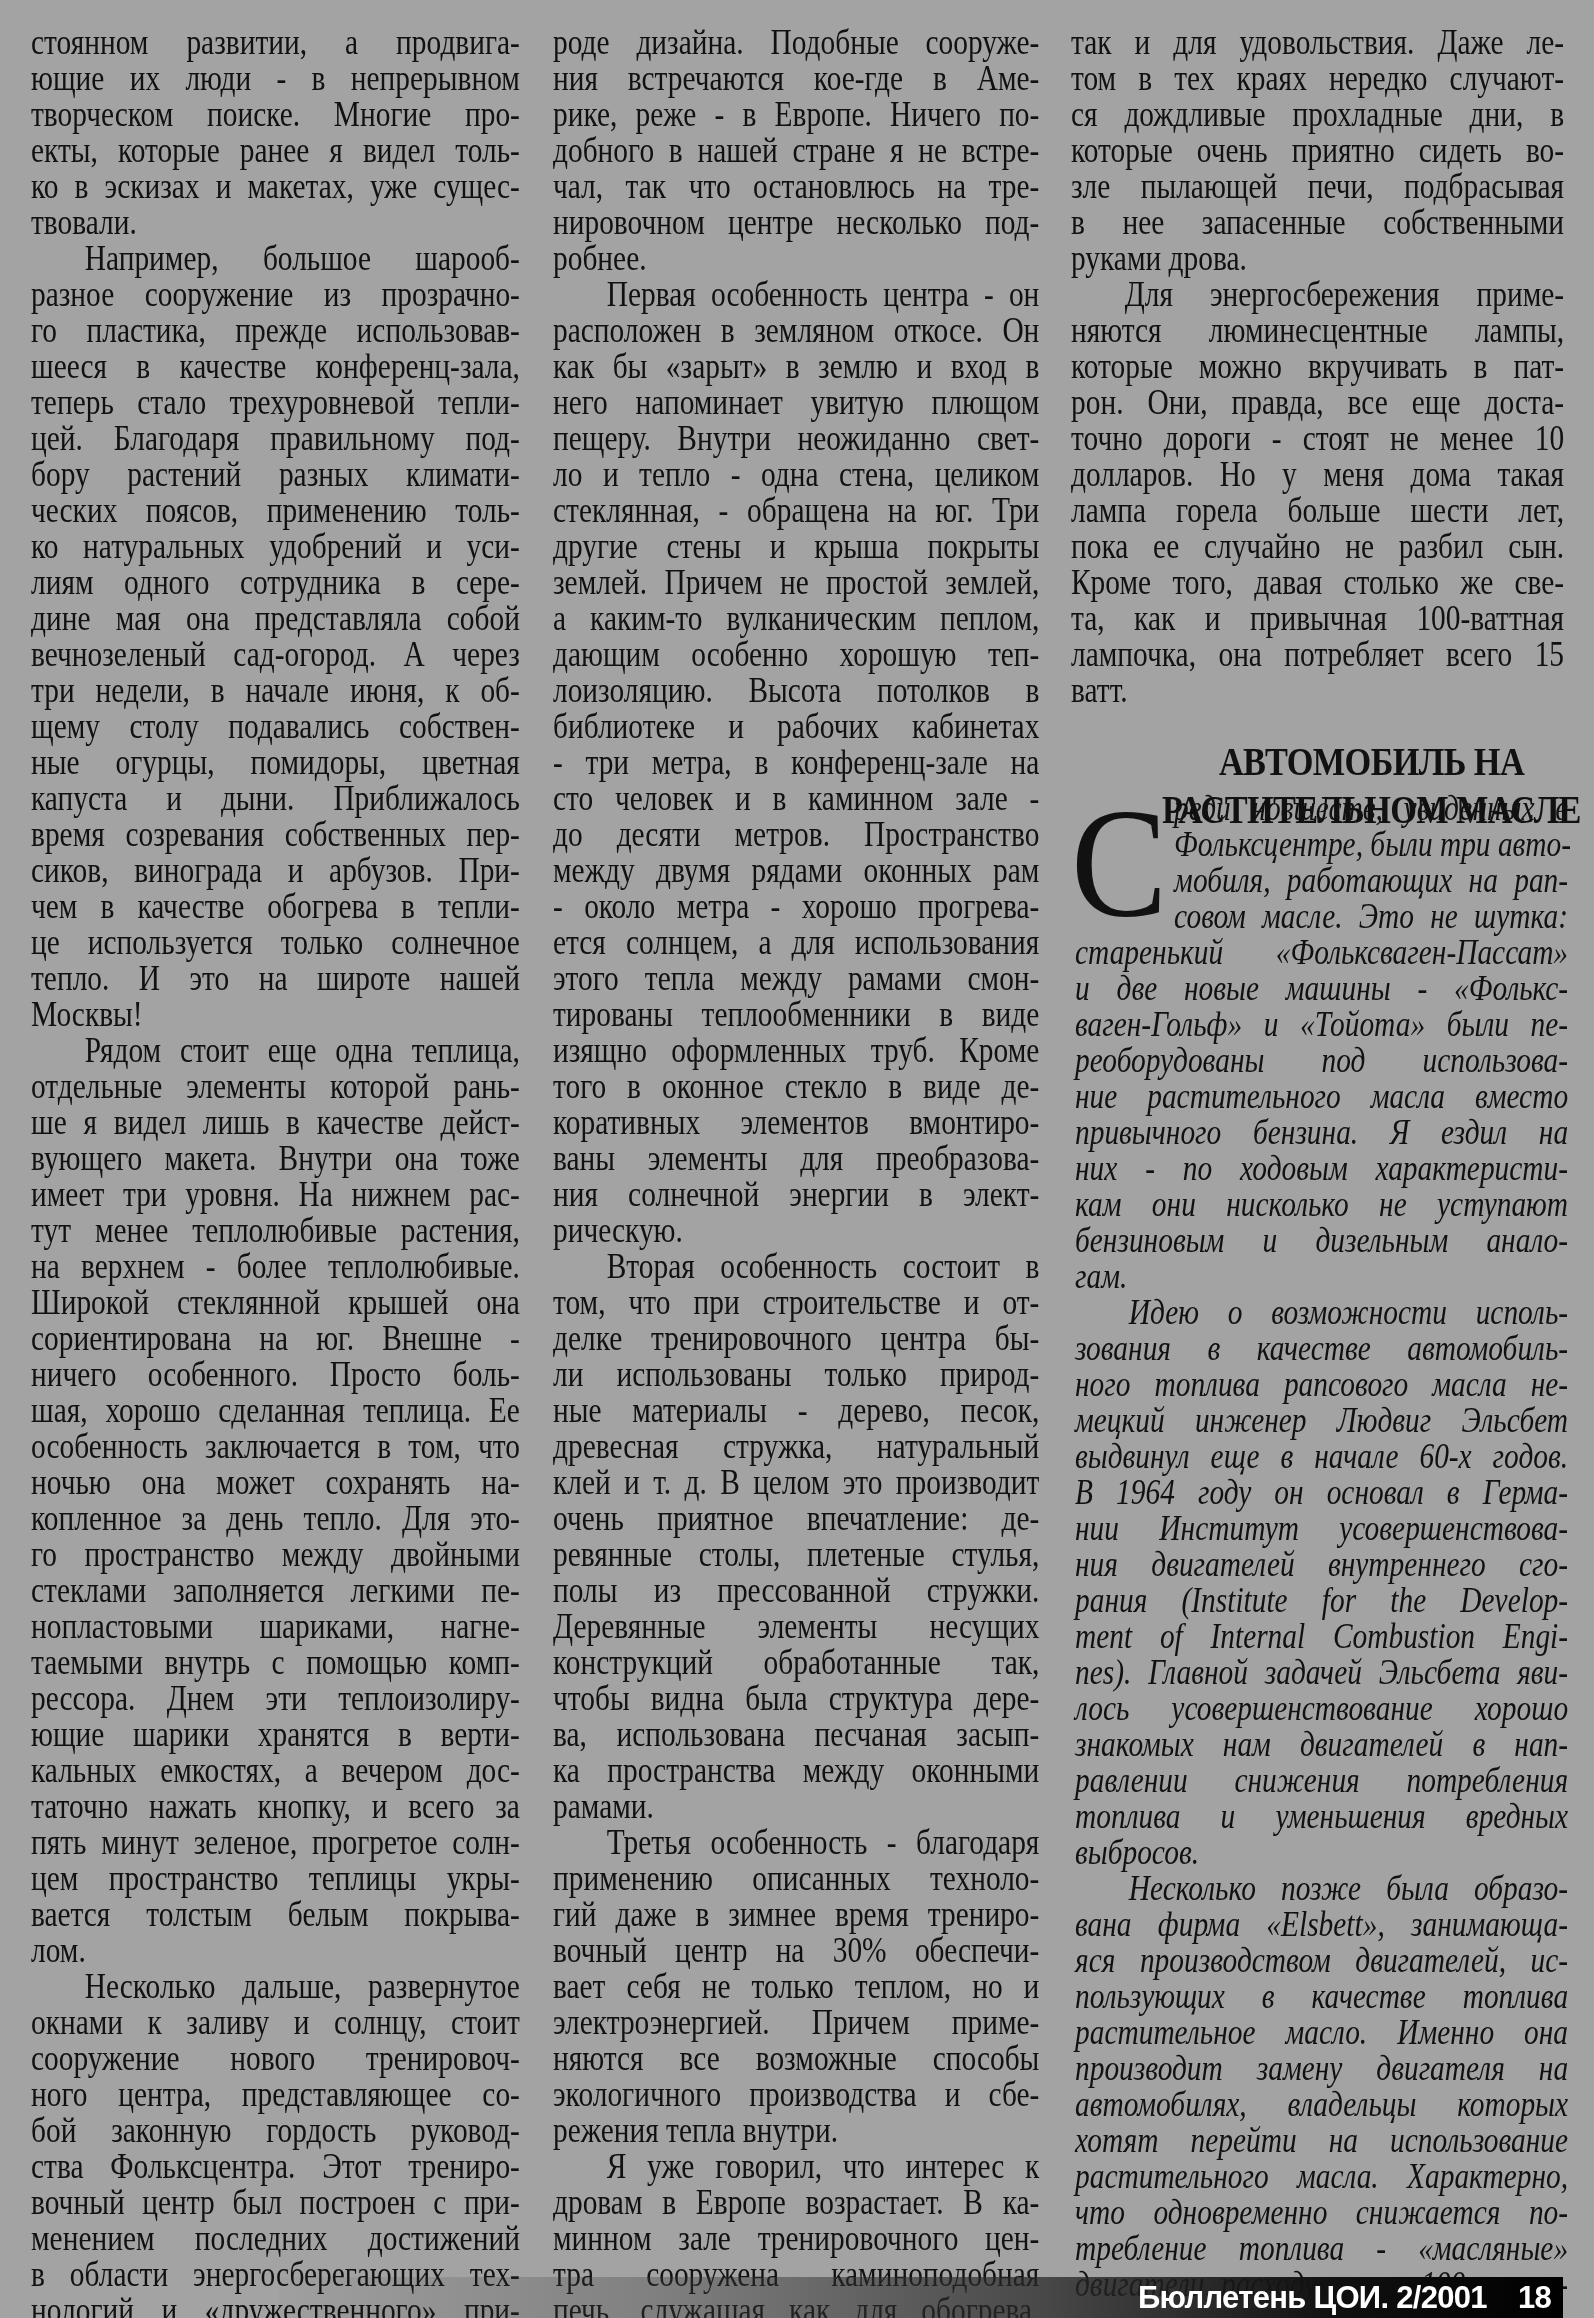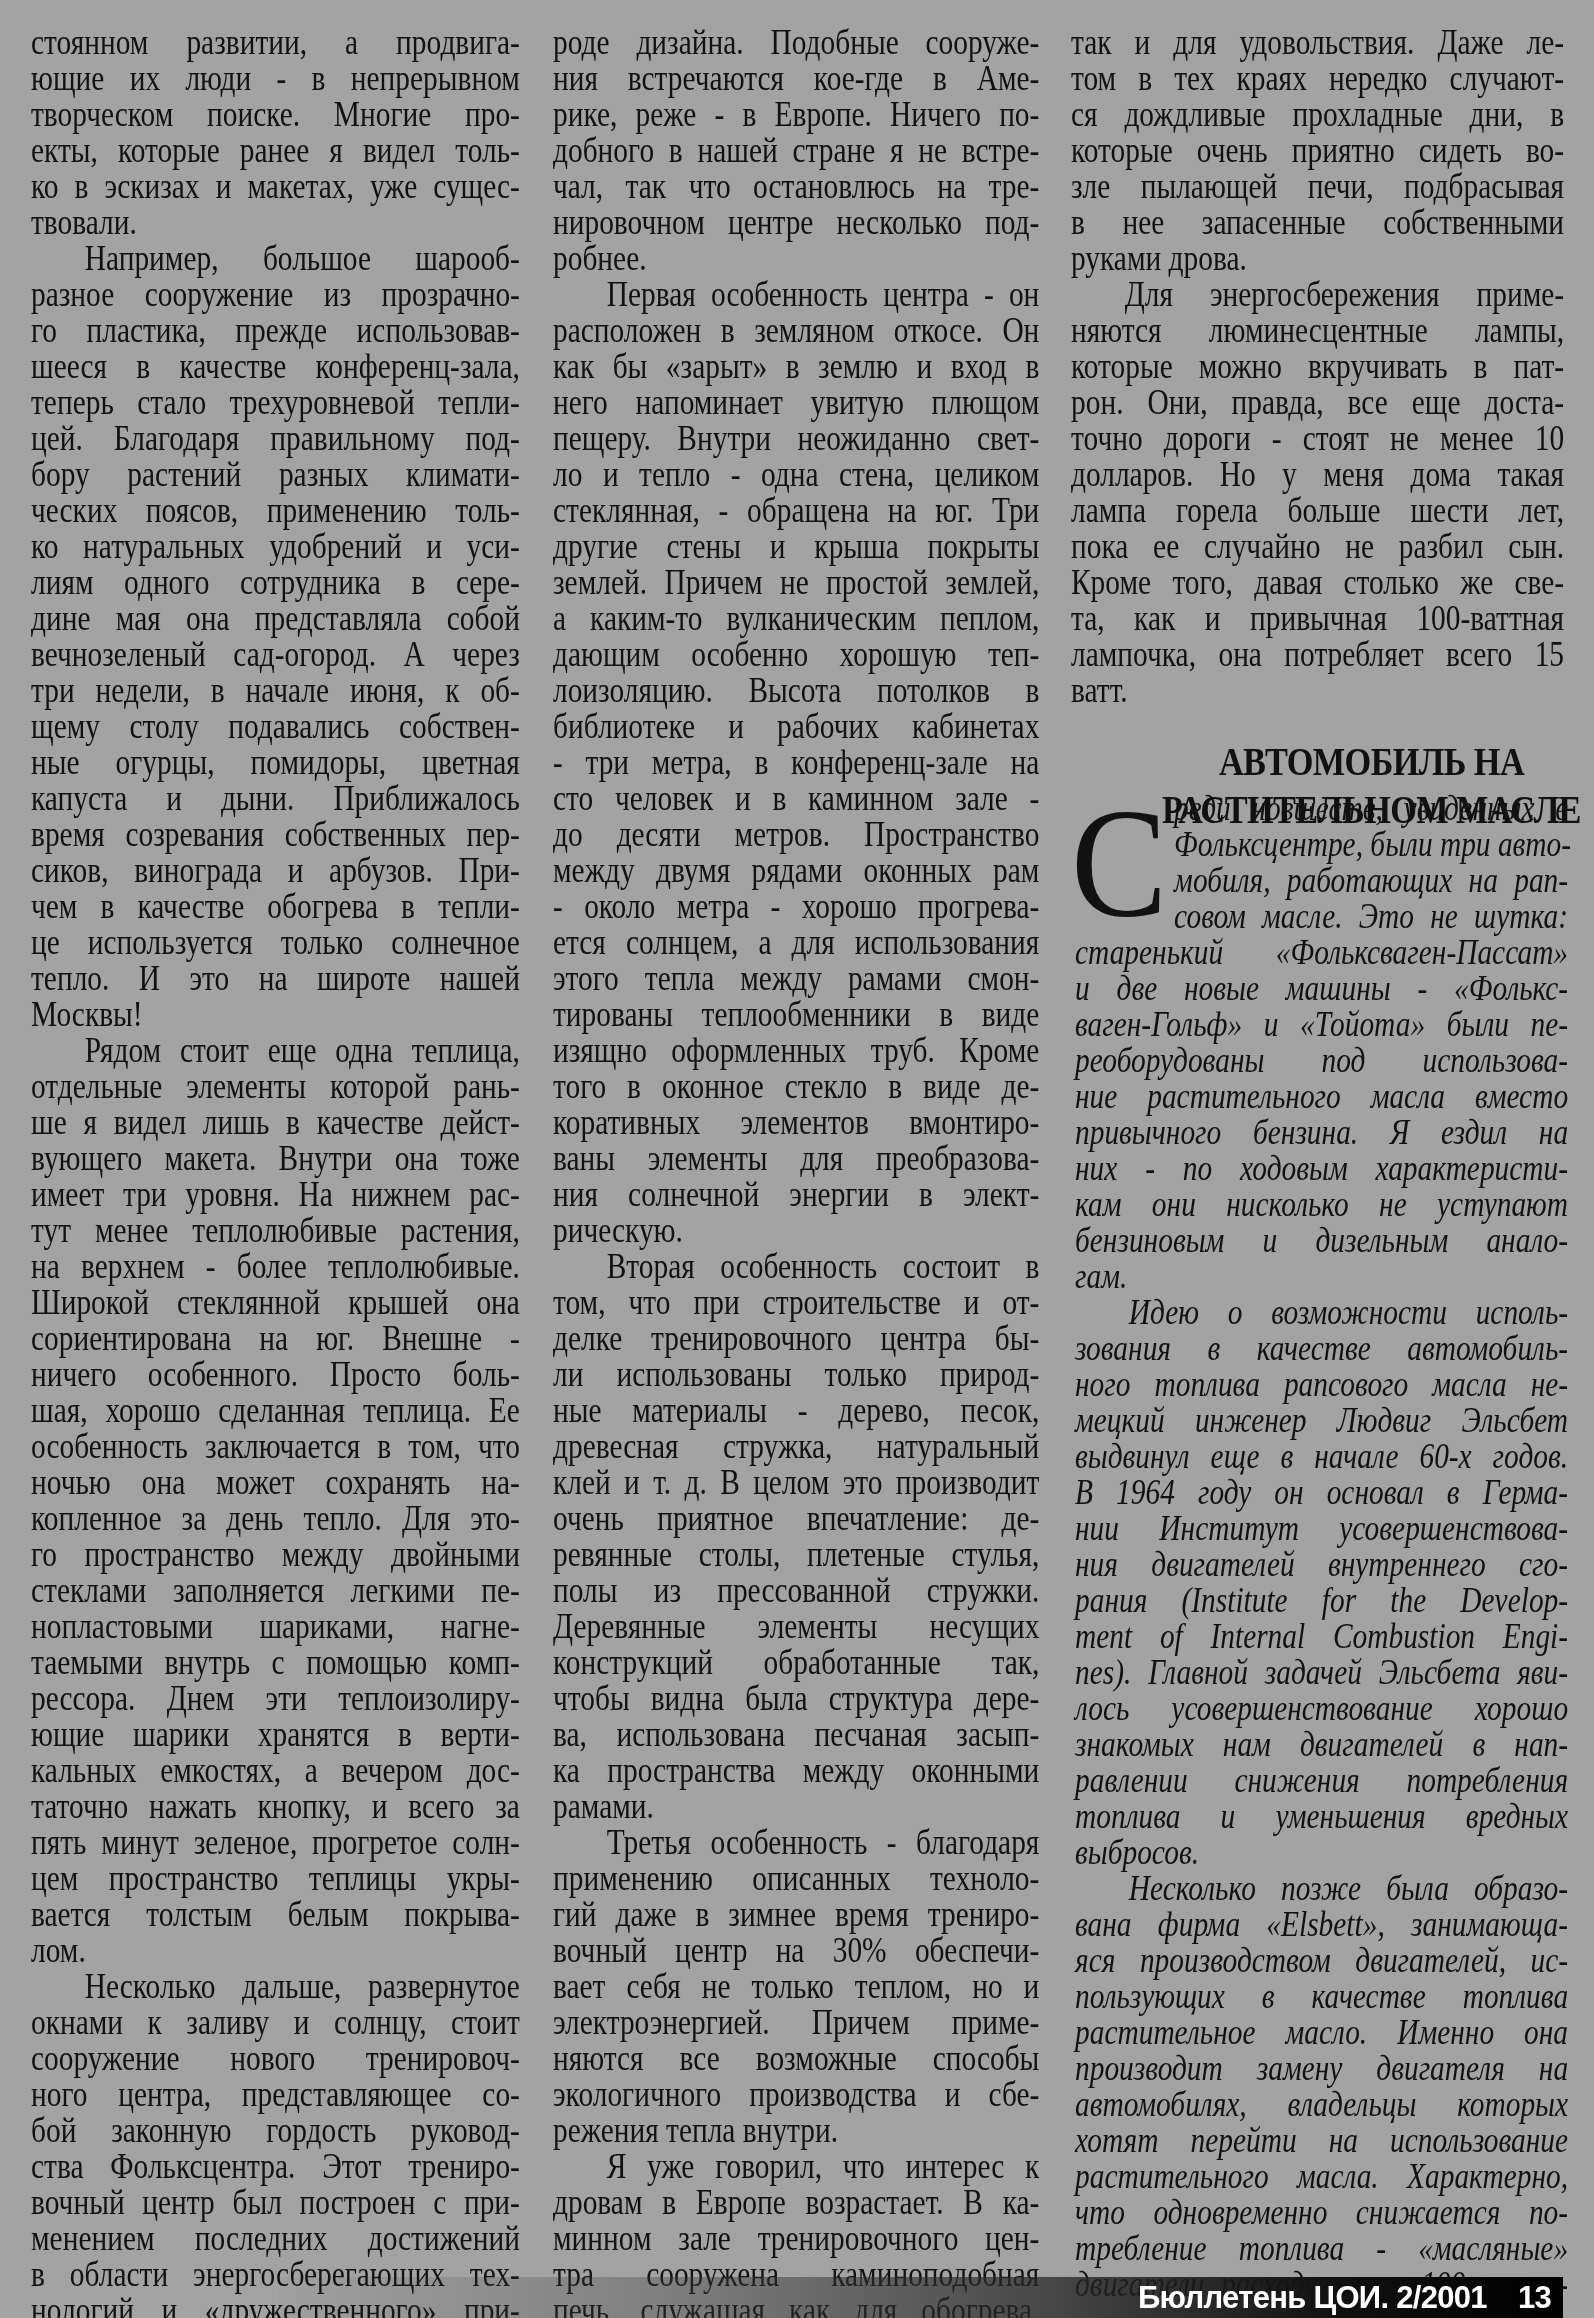--- a/index.html
+++ b/index.html
@@ -259,17 +259,17 @@
       <div class="line">хотят перейти на использование</div>
       <div class="line">растительного масла. Характерно,</div>
       <div class="line">что одновременно снижается по-</div>
       <div class="line">требление топлива - «масляные»</div>
       <div class="line">двигатели расходуют на 100 км пу-</div>
     </div>
 
   <div class="footer">
     <div class="footer-text">
       <span class="footer-title">Бюллетень ЦОИ. 2/2001</span>
-      <span class="footer-page">13</span>
+      <span class="footer-page">18</span>
     </div>
   </div>
 </div>
 
 
 </body></html>

